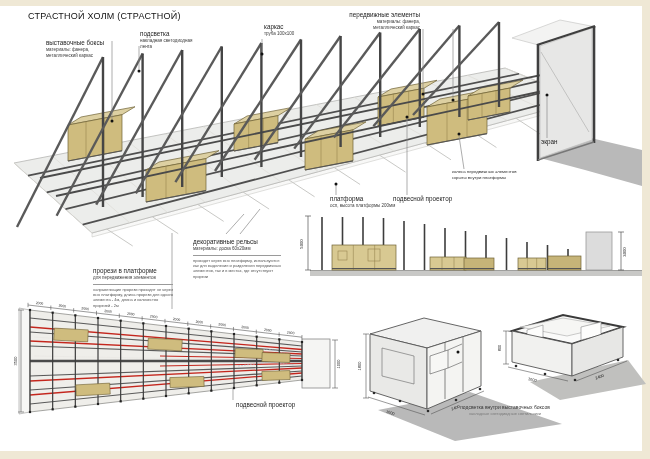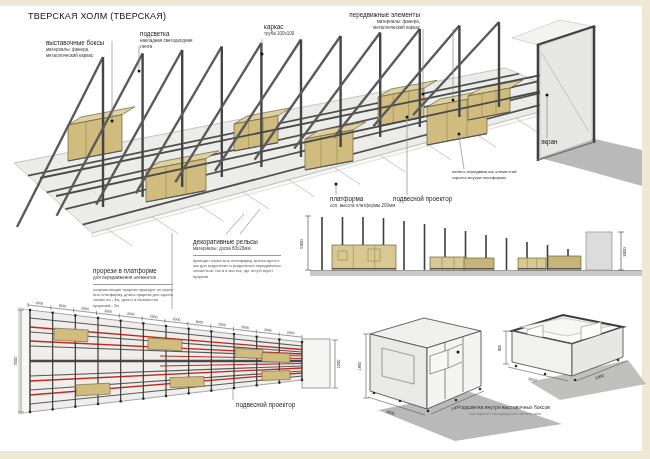--- a/index.html
+++ b/index.html
@@ -349,21 +349,21 @@
       <line x1="503" y1="331" x2="509" y2="331" stroke="#555" stroke-width="0.6"></line>
       <line x1="503" y1="364" x2="509" y2="364" stroke="#555" stroke-width="0.6"></line>
       <text x="501" y="348" font-size="4" fill="#222" text-anchor="middle" font-family="&quot;Liberation Sans&quot;,sans-serif" transform="rotate(-90 501 348)">800</text>
       <line x1="508" y1="367" x2="568" y2="381" stroke="#555" stroke-width="0.6"></line>
       <text x="532" y="381" font-size="4" fill="#222" text-anchor="middle" font-family="&quot;Liberation Sans&quot;,sans-serif" transform="rotate(13 532 381)">1000</text>
       <line x1="576" y1="381" x2="627" y2="361" stroke="#555" stroke-width="0.6"></line>
       <text x="600" y="378" font-size="4" fill="#222" text-anchor="middle" font-family="&quot;Liberation Sans&quot;,sans-serif" transform="rotate(-18 600 378)">2400</text>
     </g>
   </svg>
 
-<div class="title">ТВЕРСКАЯ ХОЛМ (ТВЕРСКАЯ)</div>
+<div class="title">СТРАСТНОЙ ХОЛМ (СТРАСТНОЙ)</div>
 
 <div class="anno" style="left:46px;top:39px">
   <div class="t">выставочные боксы</div>
   <div class="s">материалы: фанера,
 металлический каркас</div>
 </div>
 <div class="anno" style="left:140px;top:30px">
   <div class="t">подсветка</div>
   <div class="s">накладная светодиодная
 лента</div>

